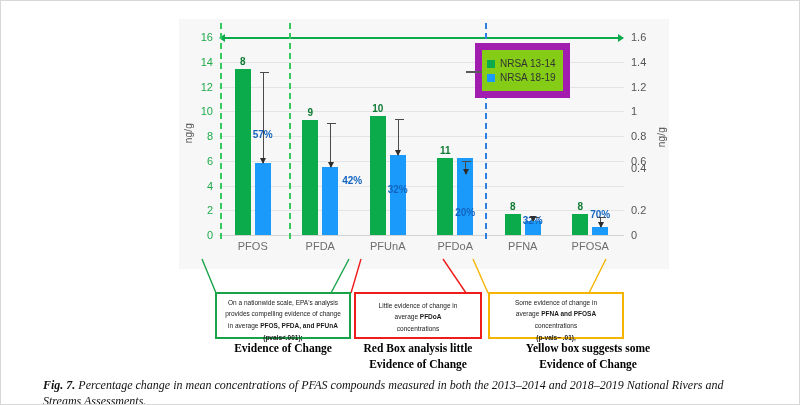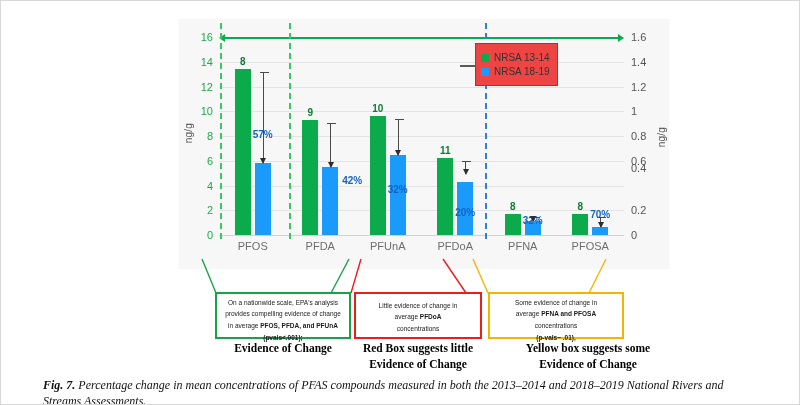--- a/index.html
+++ b/index.html
@@ -76,21 +76,21 @@
   
   .toparrow{position:absolute;height:0;border-top:2px solid #0bab4b;}
   .arrowhead{position:absolute;width:0;height:0;
     border-top:4px solid transparent;border-bottom:4px solid transparent;}
   .arrowhead.l{border-right:6px solid #0bab4b;}
   .arrowhead.r{border-left:6px solid #0bab4b;}
 
   
   .legend{
     position:absolute;left:296px;top:24px;
-    border:1px solid #a21caf;background:#ef4444;
+    border:7px solid #a21caf;background:#84cc16;
     padding:5px 7px 5px 5px;
   }
   .legend-row{display:flex;align-items:center;gap:5px;margin:3px 0;}
   .swatch{width:8px;height:8px;display:inline-block;}
   .legend-label{font-size:10px;color:#333;}
   .legend-stem{position:absolute;left:-16px;top:50%;width:16px;height:2px;background:#5a5a5a;}
 
   
   .cbox{
     position:absolute;background:#ffffff;
@@ -201,21 +201,21 @@
               <div class="cap"></div>
               <div class="head"></div>
             </div>
           </div>
         </div>
         <div class="group" style="left: 202.5px; width: 67.5px; height: 198px;">
           <div class="xtick">PFDoA</div>
           <div class="bar g" style="height: 76.725px;">
             <div class="blabel g">11</div>
           </div>
-          <div class="bar b" style="height: 53px;">
+          <div class="bar b" style="height: 77px;">
             <div class="blabel b" style="bottom: 15.4688px;">20%</div>
             <div class="drop" style="left: 50%; bottom: 61.2563px; height: 12.4688px;">
               <div class="cap"></div>
               <div class="head"></div>
             </div>
           </div>
         </div>
         <div class="group" style="left: 270px; width: 67.5px; height: 198px;">
           <div class="xtick">PFNA</div>
           <div class="bar g" style="height: 21.0375px;">
@@ -283,21 +283,21 @@
     <p>Some evidence of change in</p>
     <p><span>average </span><span class="bold">PFNA and PFOSA</span></p>
     <p>concentrations</p>
     <p class="b">(p-vals~ .01),</p>
   </div>
 
   <div class="ccap" style="left:186px;top:340px;width:192px;">
     <div>Evidence of Change</div>
   </div>
   <div class="ccap" style="left:352px;top:340px;width:130px;">
-    <div>Red Box suggests little</div>
+    <div>Red Box analysis little</div>
     <div>Evidence of Change</div>
   </div>
   <div class="ccap" style="left:488px;top:340px;width:134px;margin-left:32px;">
     <div>Yellow box suggests some</div>
     <div>Evidence of Change</div>
   </div>
 
   <div class="caption">
     <span class="fno">Fig. 7.</span>
     <span>Percentage change in mean concentrations of PFAS compounds measured in both the 2013–2014 and 2018–2019 National Rivers and Streams Assessments.</span>

